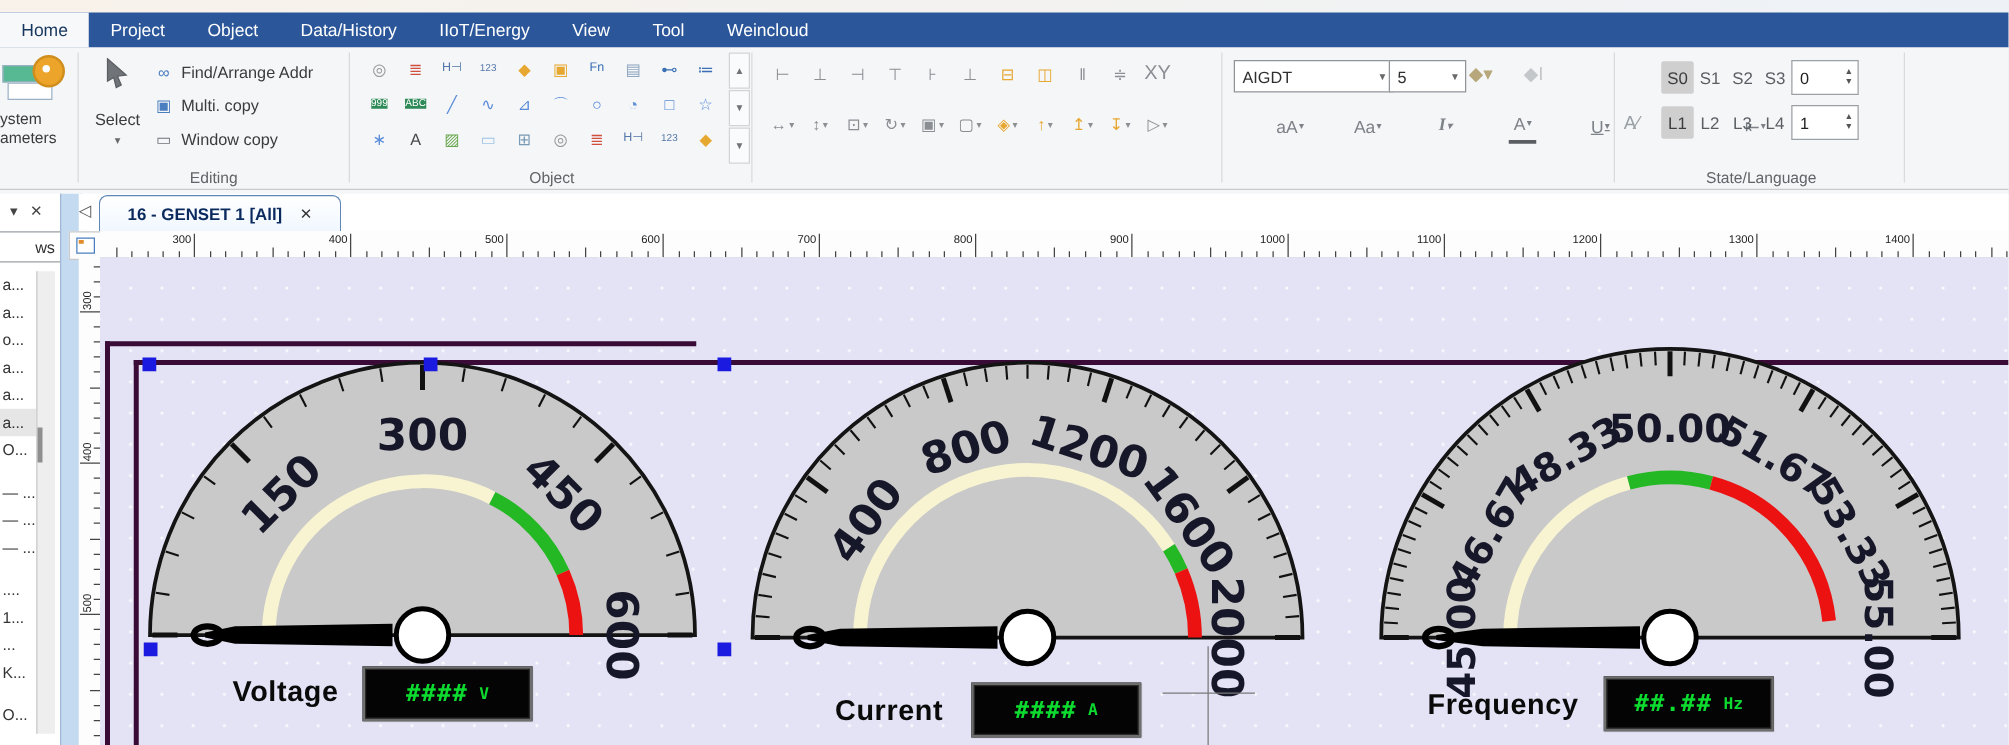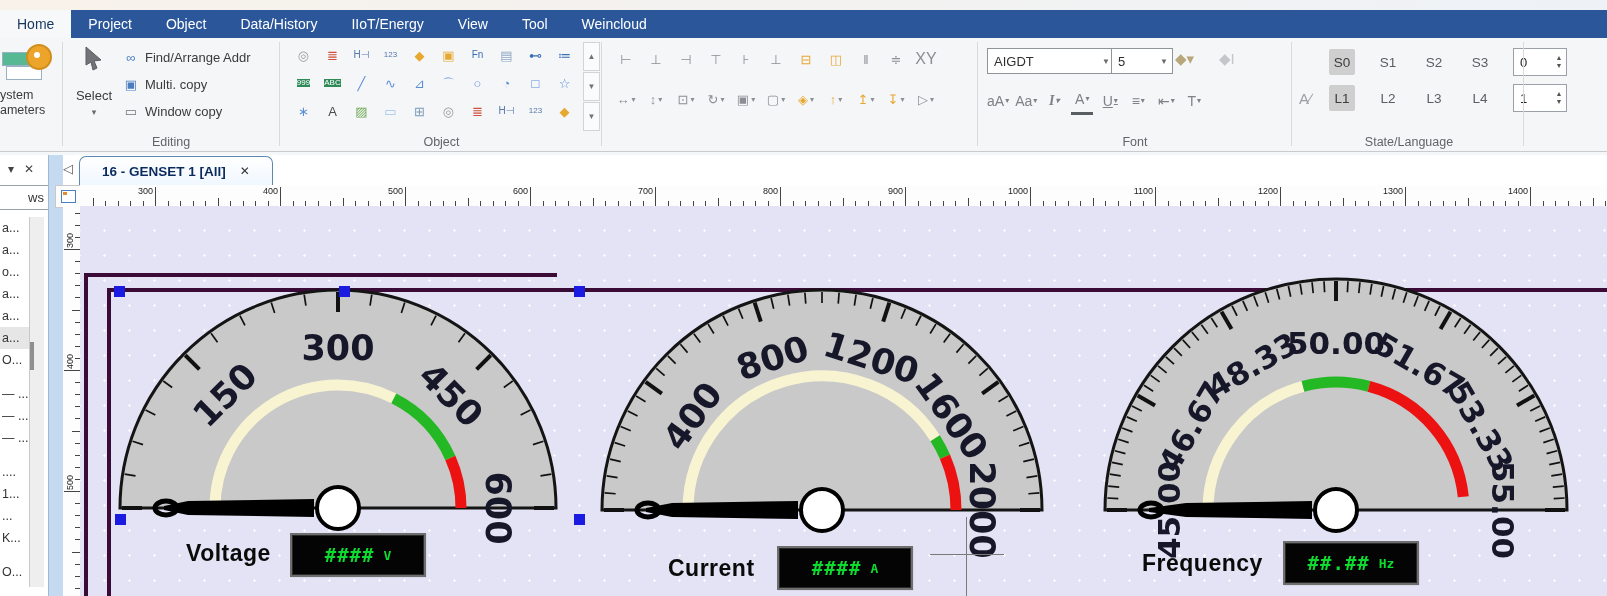--- a/index.html
+++ b/index.html
@@ -49,28 +49,28 @@
   .acell.yellow .ic{color:#e7a832;}
   .acell .caret{font-size:8px;color:#8b8f94;margin-left:2px;}
   
   #fontg{left:979px;width:312px;}
   .combo{position:absolute;top:10px;height:24px;background:#fff;border:1px solid #8f9499;display:flex;align-items:center;font-size:13px;color:#2f2f2f;padding-left:6px;}
   .combo .cdrop{margin-left:auto;width:16px;text-align:center;font-size:8px;color:#6a6a6a;}
   #font-family{left:8px;width:120px;}
   #font-size{left:132px;width:54px;}
   .brush{position:absolute;top:12px;font-size:15px;color:#b7a77a;}
   .fnt-row{position:absolute;left:8px;top:48px;display:flex;align-items:center;gap:6px;}
-  .fcell{min-width:22px;height:26px;display:flex;align-items:center;justify-content:center;color:#7d8288;font-size:14px;}
+  .fcell{min-width:22px;height:26px;display:flex;align-items:center;justify-content:center;color:#7d8288;font-size:14px;margin-left:34px;}
   .fcell .caret{font-size:8px;margin-left:1px;}
   .fcell.it{font-style:italic;font-family:"Liberation Serif",serif;font-weight:bold;}
   .fcell.uln{text-decoration:underline;}
   .fcell.clr{border-bottom:3px solid #5a5e63;line-height:1;}
   
   #stateg{left:1293px;width:232px;}
-  .st-row{position:absolute;left:36px;display:flex;align-items:center;gap:20px;}
+  .st-row{position:absolute;left:36px;display:flex;align-items:center;gap:0;}
   .st-row.r1{top:10px;} .st-row.r2{top:46px;}
   .stbtn{width:26px;height:26px;display:flex;align-items:center;justify-content:center;font-size:13.5px;color:#5a5e63;border-radius:2px;}
   .stbtn.on{background:#cfcfcf;color:#3c3c3c;}
   .spin{width:52px;height:26px;background:#fff;border:1px solid #9aa0a5;display:flex;align-items:center;}
   .spin .sval{flex:1;font-size:13px;color:#222;padding-left:6px;}
   .spin .sarr{width:14px;font-size:7px;color:#555;text-align:center;line-height:8px;}
   #attr-icon{position:absolute;left:6px;top:52px;font-size:15px;color:#9aa0a5;}
   
   #workspace{position:absolute;left:0;top:155px;width:1607px;height:441px;background:#fff;}
   
@@ -489,21 +489,20 @@
           <div class="fcell">
             <span>⇤</span>
             <span class="caret cshow" style="display: inline;">▾</span>
           </div>
 
           <div class="fcell">
             <span>T</span>
             <span class="caret cshow" style="display: inline;">▾</span>
           </div>
         </div>
-      <div class="grp-label">Font</div>
     </div>
     <div class="vdiv" style="left:1291px;"></div>
 
     <div class="grp" id="stateg">
       <span id="attr-icon">A∕</span>
       <div class="st-row r1" id="state-row">
           <div class="stbtn on">S0</div>
           <div class="stbtn">S1</div>
           <div class="stbtn">S2</div>
           <div class="stbtn">S3</div>

